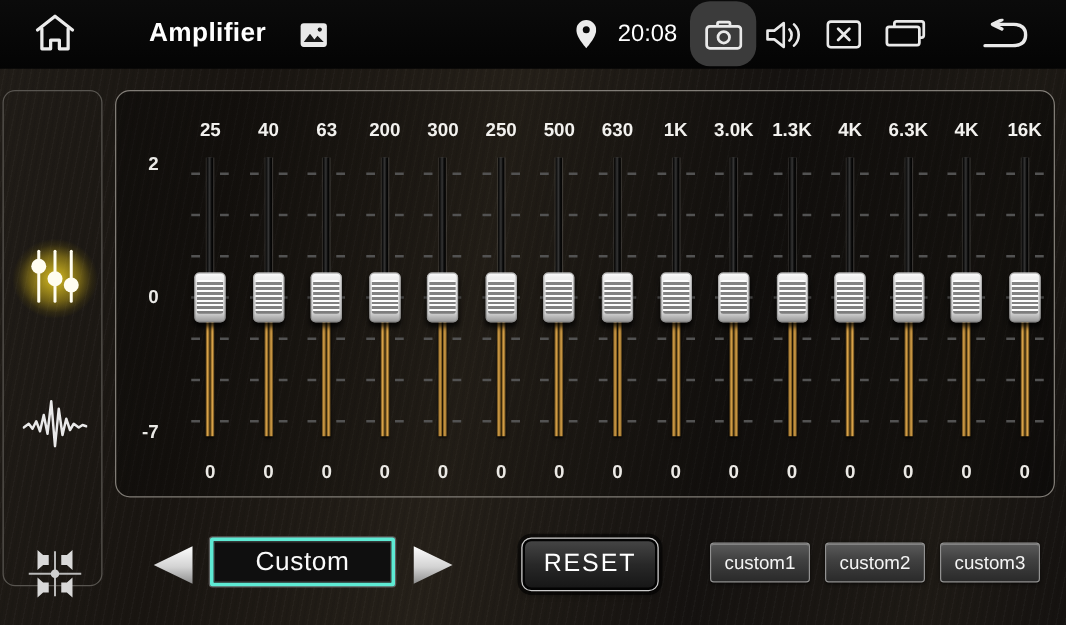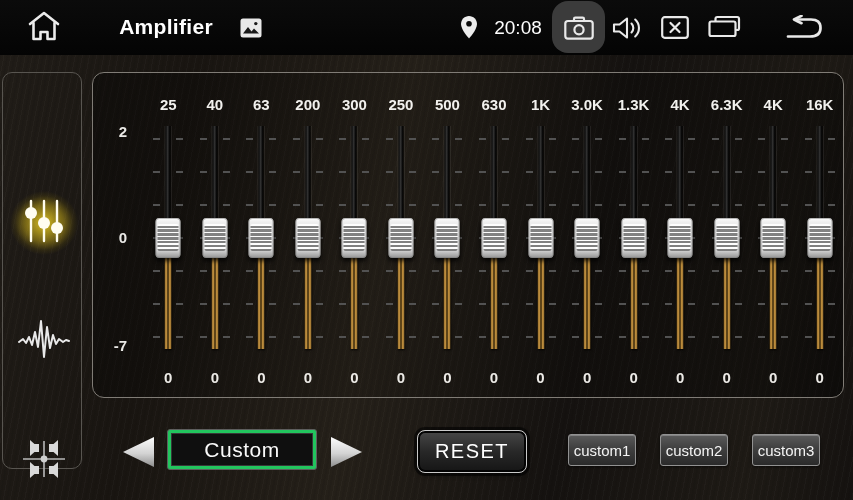--- a/index.html
+++ b/index.html
@@ -51,28 +51,28 @@
           background:linear-gradient(180deg,#fdfdfd 0%,#efefef 10%,#dfdfdf 55%,#cfcfcf 82%,#a0a0a0 96%,#8a8a8a 100%);
           box-shadow:0 3px 4px rgba(0,0,0,.78), inset 0 0 0 1px rgba(125,125,125,.55); }
   .knob::after { content:""; position:absolute; left:2px; right:2px; top:6px; bottom:7px; border-radius:2px;
           background:repeating-linear-gradient(180deg, rgba(255,255,255,.95) 0 1.6px, rgba(105,105,105,.8) 1.6px 3.9px); }
   .tick { position:absolute; width:7px; height:2px; background:#525252; }
   .tick.l { left:calc(50% - 15px); } .tick.r { left:calc(50% + 8px); }
 
   
   .arrow-btn { position:absolute; top:436px; width:36px; height:32px; background:transparent; border:none; cursor:pointer; }
   .preset-box { position:absolute; left:167px; top:429px; width:150px; height:41px; border:1px solid #5e5e5e; border-radius:3px;
-                background:#22c55e; padding:3px; }
+                background:#5eead4; padding:3px; }
   .preset-inner { width:100%; height:100%; border:1px solid #383838; background:#0f0f0f; display:flex; align-items:center; justify-content:center;
                   font-size:21px; color:#fafafa; letter-spacing:.5px; }
   .reset-btn { position:absolute; left:417px; top:430px; width:110px; height:43px; border-radius:8px; border:1px solid #c9c9c9;
                background:linear-gradient(180deg,#474747,#282828 50%,#151515);
                box-shadow:0 0 0 3px rgba(0,0,0,.55), 0 2px 5px rgba(0,0,0,.5), inset 0 0 0 2px #030303;
                color:#fff; font-size:20px; letter-spacing:1.5px; font-family:"Liberation Sans",sans-serif; cursor:pointer; }
-  .mini-btn { position:absolute; top:434px; width:68px; height:32px; border-radius:3px; border:1px solid #929292;
+  .mini-btn { position:absolute; top:434px; width:80px; height:32px; border-radius:3px; border:1px solid #929292;
               background:linear-gradient(180deg,#5a5a5a 0%,#414141 42%,#2a2a2a 100%);
               box-shadow:0 1px 3px rgba(0,0,0,.6), inset 0 1px 0 rgba(255,255,255,.25);
               color:#f4f4f4; font-size:15px; font-family:"Liberation Sans",sans-serif; cursor:pointer; }
   .mb1 { left:568px; } .mb2 { left:660px; } .mb3 { left:752px; }
 </style>
 </head>
 <body>
 
 <div class="topbar">
   <div class="abs" style="left:26px;top:10px;">

